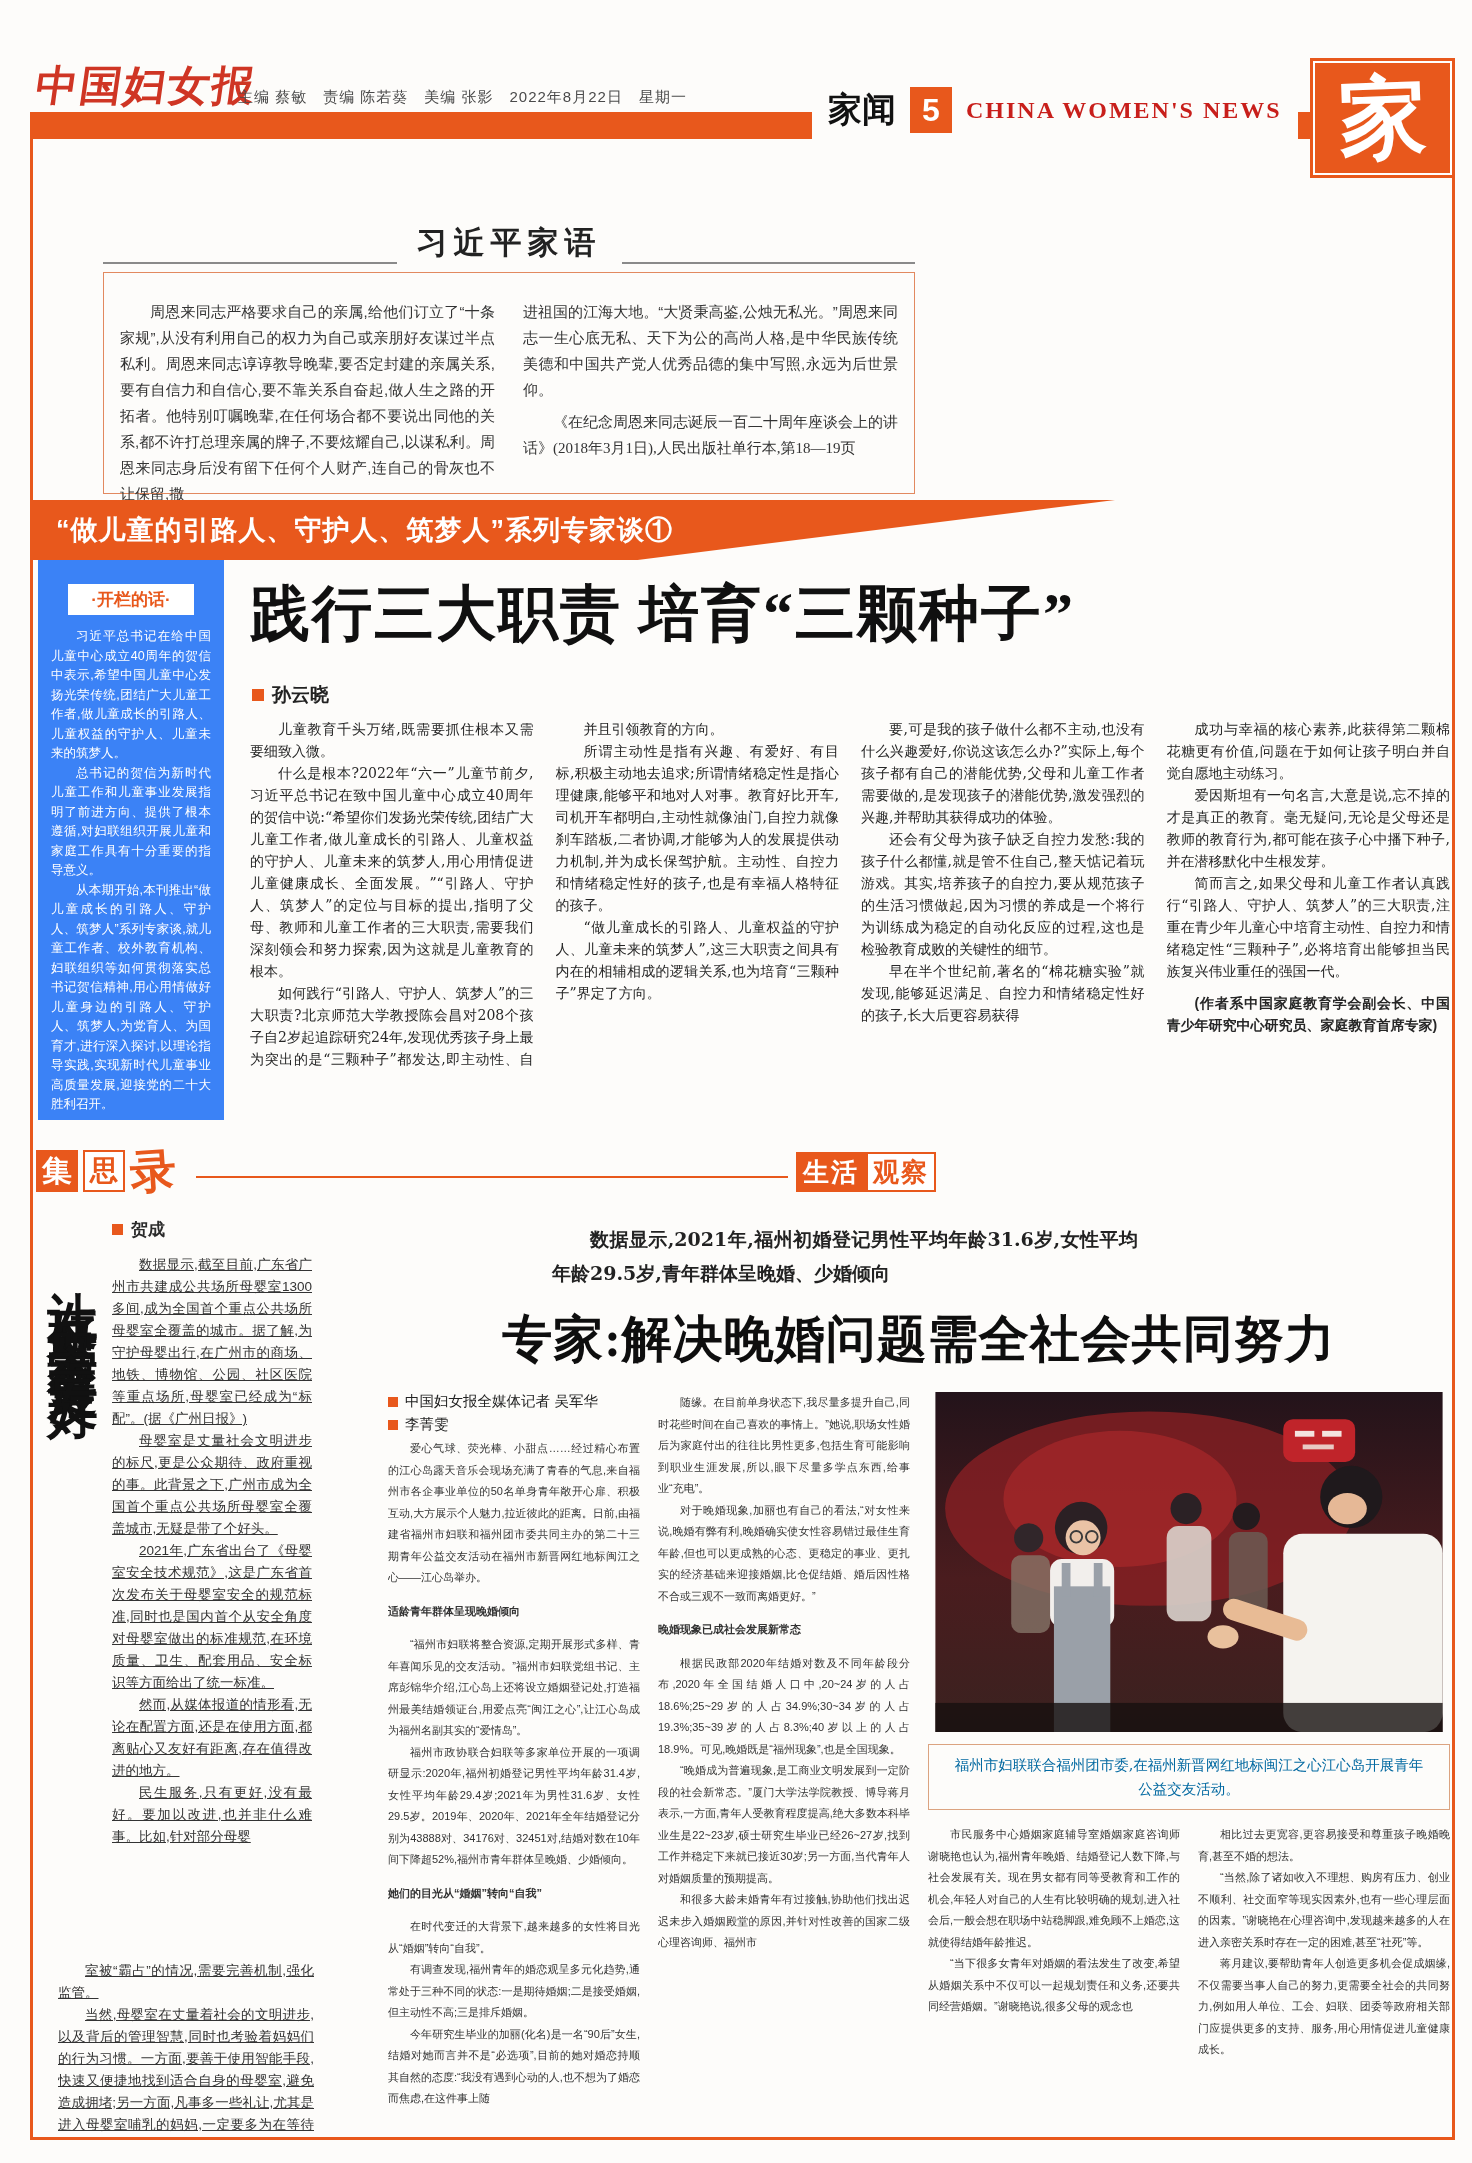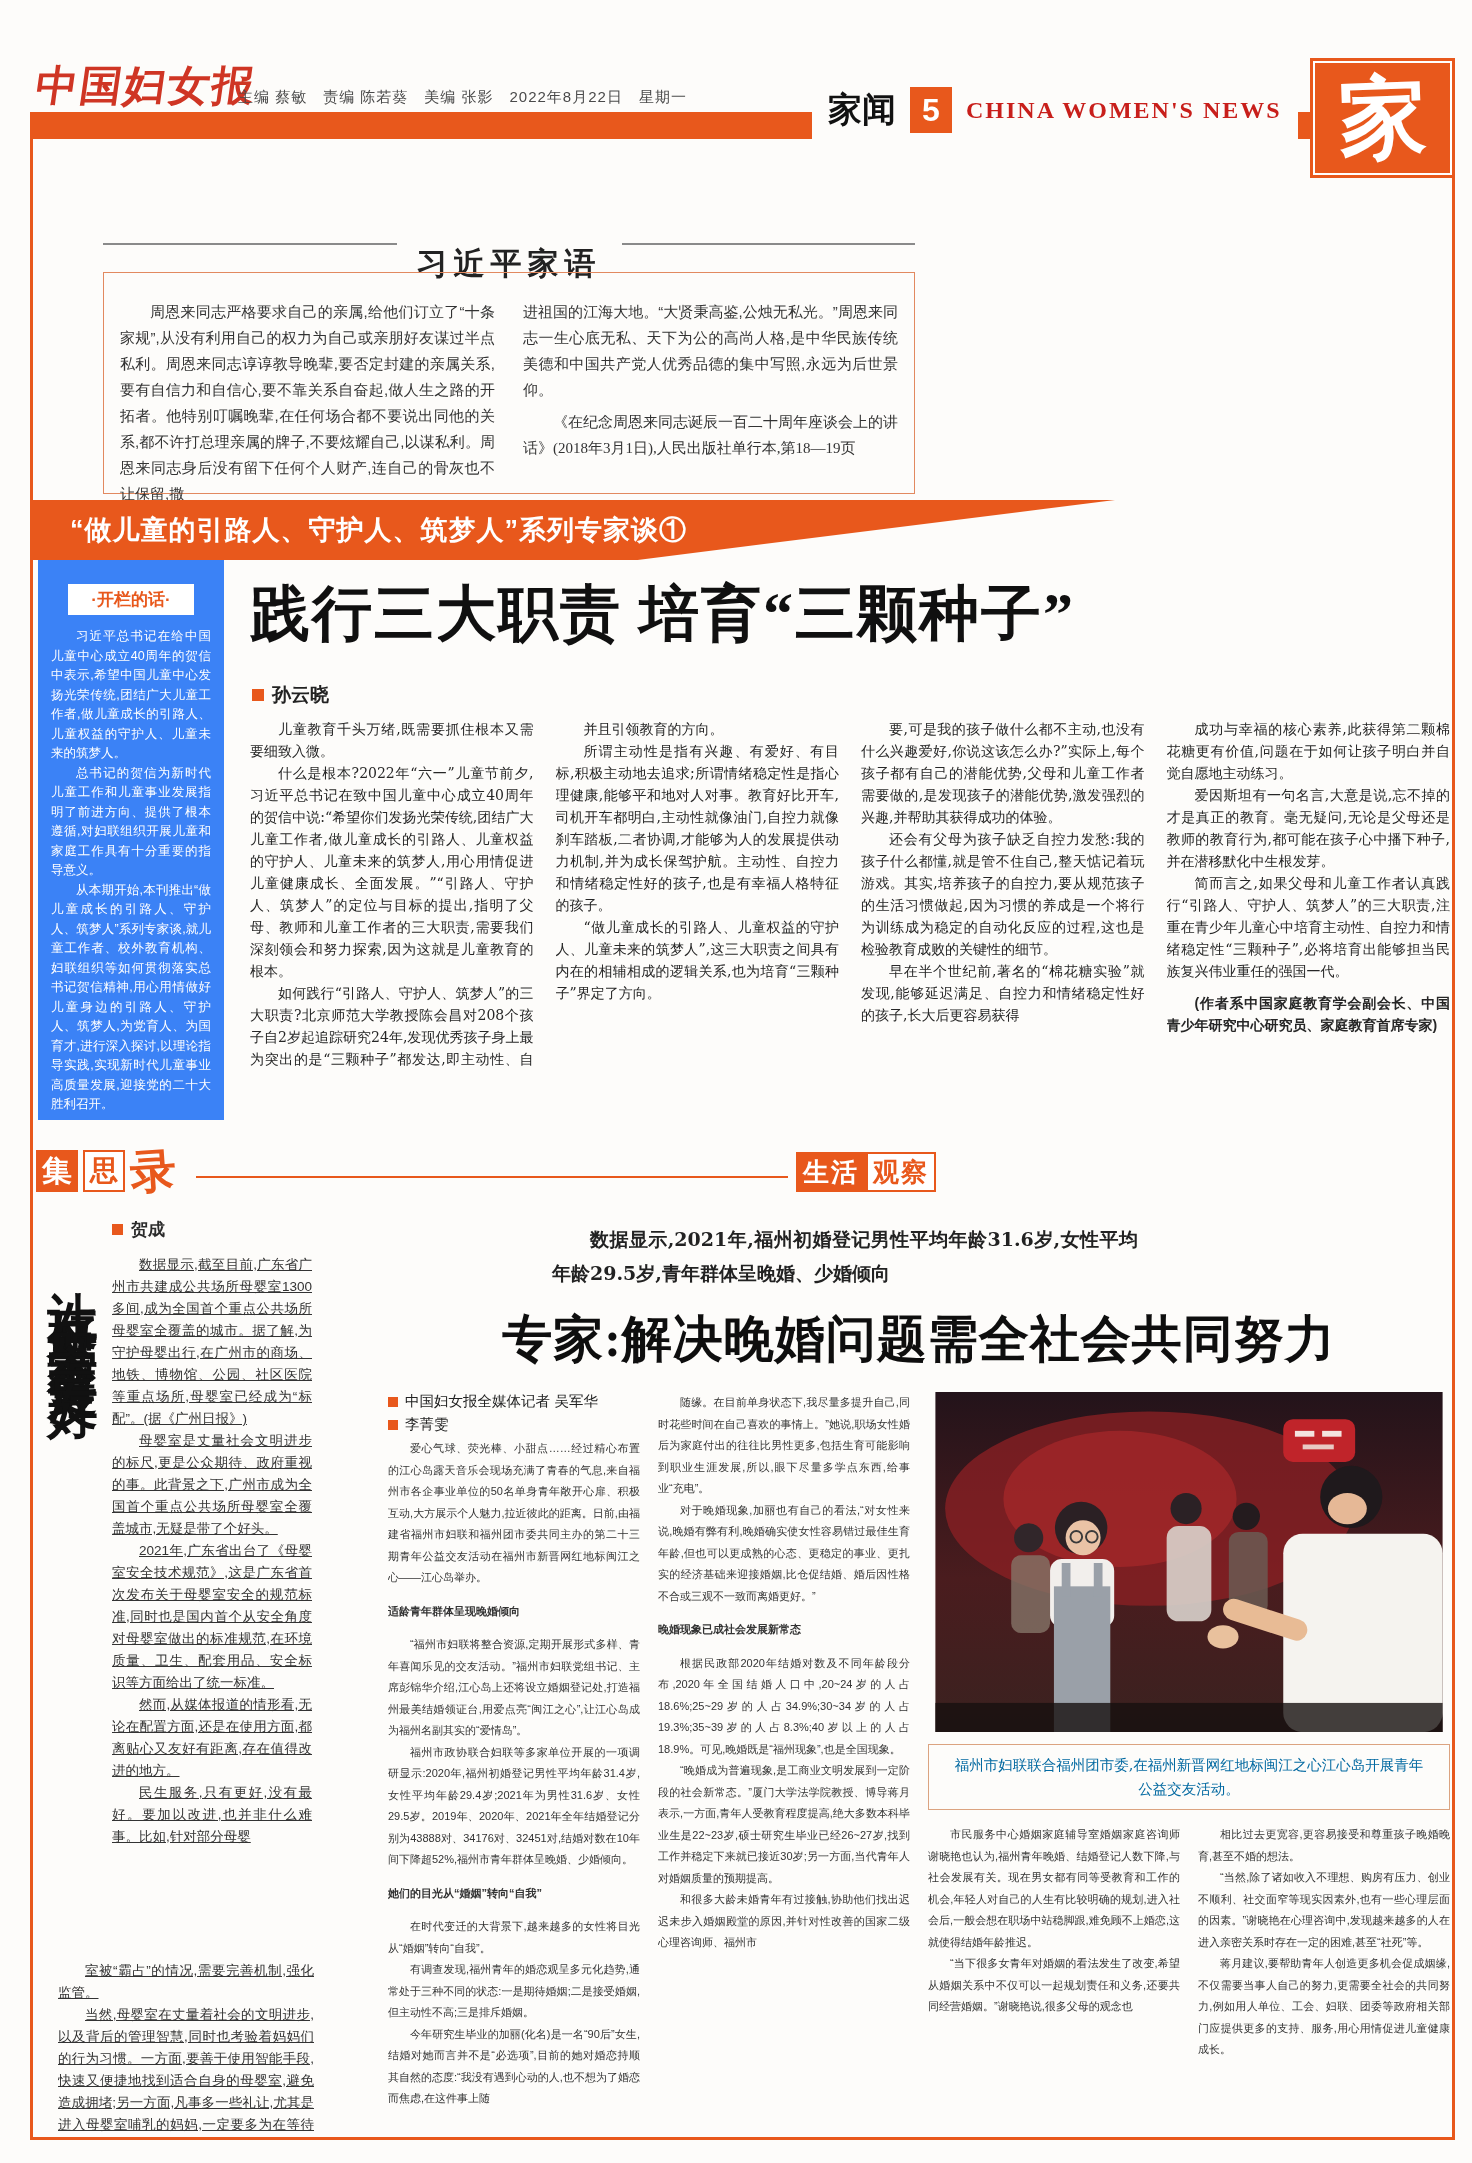--- a/index.html
+++ b/index.html
@@ -17,33 +17,33 @@
                  padding:0 16px;gap:14px;}
   .section-name{font-family:"Liberation Serif",serif;font-weight:bold;font-size:34px;color:#111;}
   .pagenum{width:42px;height:46px;background:#e8581c;color:#fff;font-weight:bold;font-size:32px;
            display:flex;align-items:center;justify-content:center;}
   .english{font-family:"Liberation Serif",serif;font-weight:bold;font-size:24px;color:#c81f1b;letter-spacing:2px;}
   .jia-block{left:1310px;top:58px;width:145px;height:120px;background:#e8581c;
              box-shadow:inset 0 0 0 3px #e8581c, inset 0 0 0 5px #fff;
              display:flex;align-items:center;justify-content:center;}
   .jia-char{color:#fff;font-family:"DejaVu Serif",serif;font-size:88px;font-weight:bold;transform:rotate(-2deg);}
   
-  .xi-title-row{left:103px;top:243px;width:812px;display:flex;align-items:flex-start;gap:20px;}
+  .xi-title-row{left:103px;top:222px;width:812px;display:flex;align-items:flex-end;gap:20px;}
   .xi-rule{flex:1;border-top:2px solid #8a8a8a;}
   .xi-title{font-size:31px;color:#222;letter-spacing:6px;font-weight:600;}
   .xi-box{left:103px;top:272px;width:812px;height:222px;border:1px solid #e2895f;
           padding:26px 16px 12px 16px;box-sizing:border-box;display:flex;gap:28px;}
   .xi-box p{margin:0;font-size:15px;line-height:26px;text-align:justify;text-indent:2em;color:#333;}
   .xi-col{flex:1;}
   .xi-citation{font-family:"Liberation Serif",serif;margin-top:6px !important;color:#222;}
   p.noindent{text-indent:0;}
   
   .series-banner{left:30px;top:500px;width:1085px;height:60px;background:#e8581c;
                  clip-path:polygon(0 0,100% 0,56% 100%,0 100%);display:flex;align-items:center;}
-  .series-banner span{color:#fff;font-size:27px;font-weight:bold;padding-left:40px;letter-spacing:1px;}
+  .series-banner span{color:#fff;font-size:27px;font-weight:bold;padding-left:26px;letter-spacing:1px;}
   .kicker-panel{left:38px;top:560px;width:186px;height:560px;background:#3b82f6;box-sizing:border-box;
                 padding:24px 13px 10px 13px;}
   .kicker-label{width:126px;margin:0 auto 12px auto;background:#fff;color:#e8581c;font-weight:bold;
                 font-size:17px;text-align:center;padding:4px 0;}
   .kicker-panel p{margin:0;color:#fff;font-size:12.5px;line-height:19.5px;text-align:justify;text-indent:2em;}
   
   .main-headline{left:250px;top:574px;width:1200px;
                  font-family:"Liberation Serif",serif;font-weight:bold;font-size:60px;color:#101010;letter-spacing:2px;}
   .author-row{left:252px;top:682px;display:flex;align-items:center;gap:8px;}
   .sq{width:12px;height:12px;background:#e8581c;display:inline-block;}

